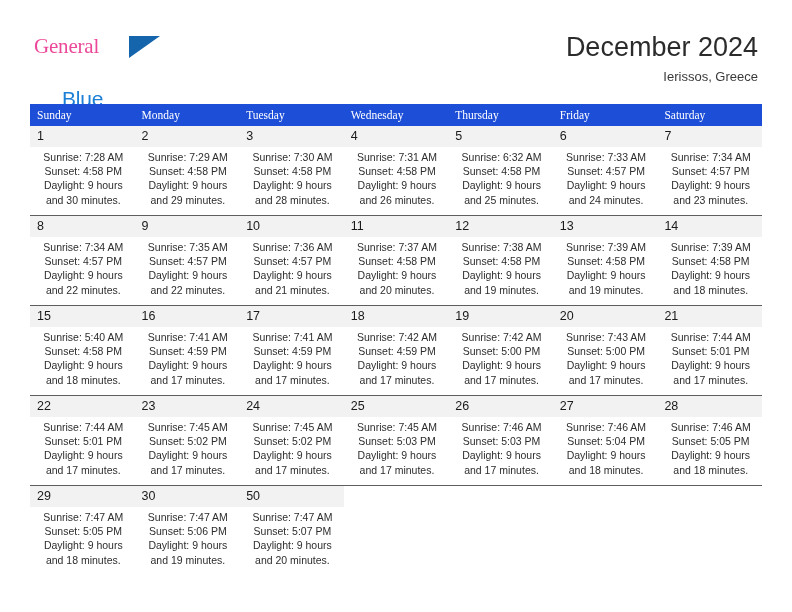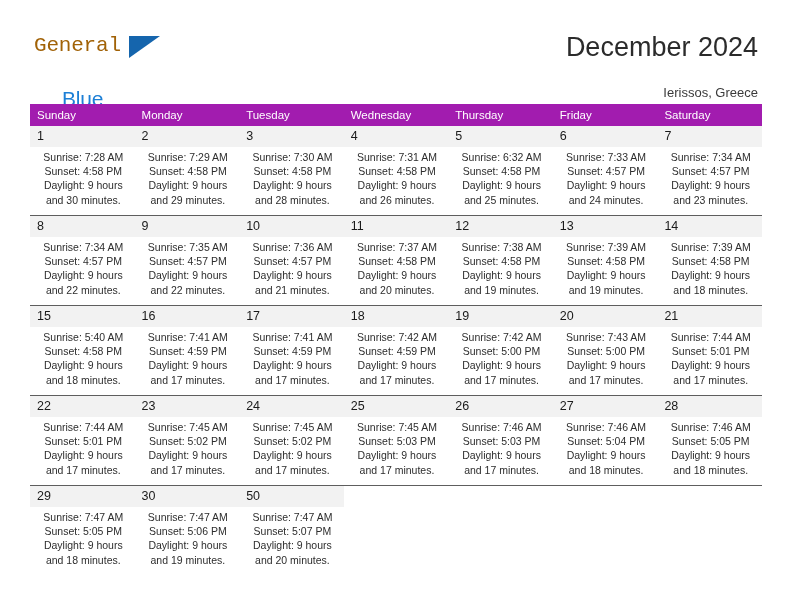--- a/index.html
+++ b/index.html
@@ -35,22 +35,22 @@
     top: 34px;
     width: 200px;
     height: 52px;
   }
   .brand-general {
     position: absolute;
     left: 0;
     top: 0;
     font-size: 21px;
     letter-spacing: -0.2px;
-    color: #a16207;
-    font-family: Liberation Mono, monospace;
+    color: #ec4899;
+    font-family: Liberation Serif, serif;
   }
   .brand-blue {
     position: absolute;
     left: 28px;
     top: 22px;
     font-size: 21px;
     letter-spacing: -0.2px;
     color: #1c7fd6;
     font-family: "Liberation Sans", sans-serif;
     margin-top: 31px;
@@ -73,45 +73,46 @@
   }
   .cal-title {
     font-size: 27px;
     color: #2b2b2b;
     font-weight: normal;
     line-height: 34px;
     white-space: nowrap;
     margin-left: 23px;
   }
   .cal-subtitle {
-    margin-top: 21px;
+    margin-top: 5px;
     font-size: 13px;
     color: #3a3a3a;
     line-height: 16px;
     white-space: nowrap;
   }
 
   
   .calendar {
     position: absolute;
     left: 30px;
     top: 104px;
     width: 732px;
     border-collapse: collapse;
     table-layout: fixed;
   }
   .calendar th {
-    background: #a21caf;
+    background: #1d4ed8;
     color: #ffffff;
     font-size: 11.5px;
     font-weight: normal;
     text-align: left;
     padding: 5px 0 5px 7px;
     height: 12px;
     border: none;
+    font-family: Liberation Serif, serif;
   }
   .calendar td {
     vertical-align: top;
     padding: 0;
     border: none;
     border-top: 1px solid #5e5e5e;
     width: 104.57px;
     height: 89px;
   }
   .calendar tr.week-row:first-of-type td {

